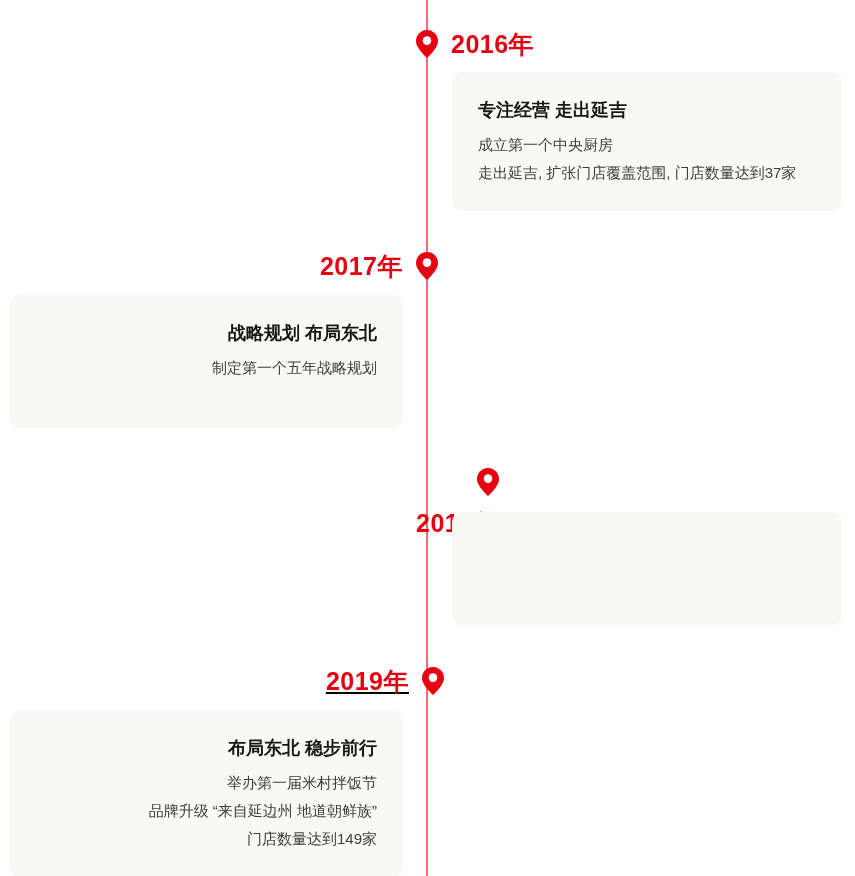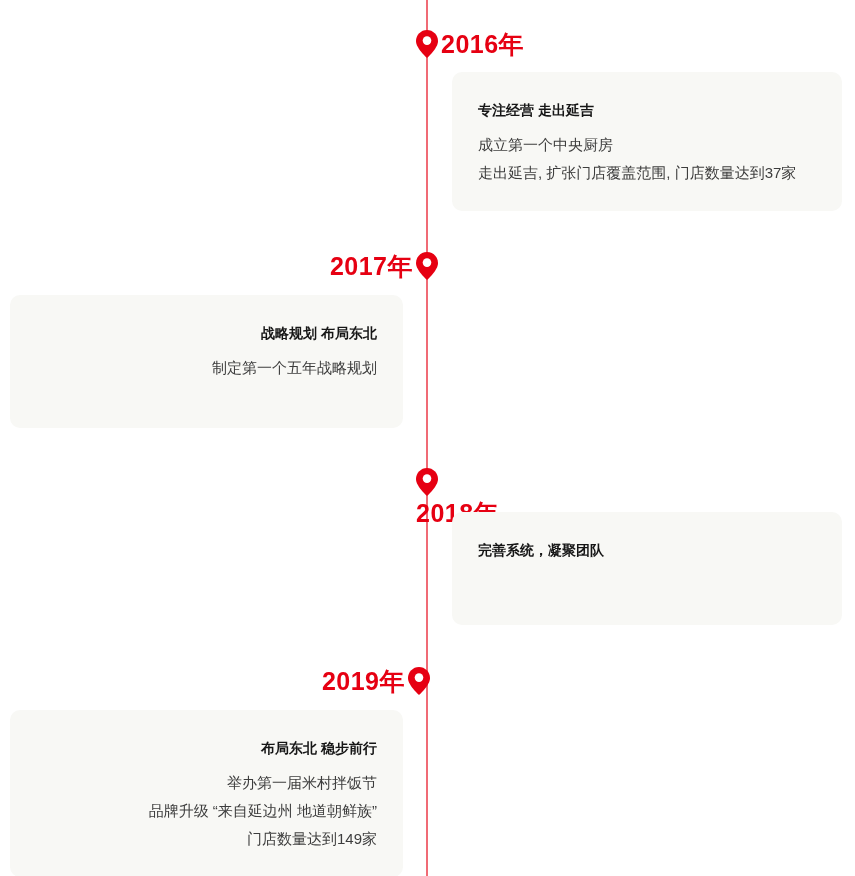--- a/index.html
+++ b/index.html
@@ -16,63 +16,63 @@
     left: 426px;
     top: 0;
     bottom: 0;
     width: 2px;
     background: var(--accent, #e60012);
     opacity: 0.58;
   }
   .year-row {
     position: absolute;
     display: flex;
-    align-items: flex-start;
-    gap: 3px;
+    align-items: flex-end;
+    gap: 13px;
     height: 28px;
   }
   .year-label {
     font-size: 25px;
     font-weight: 700;
     color: var(--accent, #e60012);
     letter-spacing: 0.5px;
     white-space: nowrap;
     line-height: 28px;
   }
   .pin-icon { width: 22px; height: 28px; display: block; flex: 0 0 auto; }
   .card {
     position: absolute;
     background: var(--card-bg, #f8f8f5);
     border-radius: 10px;
     padding: 26px 26px 24px 26px;
     box-sizing: border-box;
   }
   .card-title {
-    font-size: 14px;
+    font-size: 18px;
     font-weight: 700;
     color: var(--title-color, #161616);
     line-height: 24px;
   }
   .card-body { margin-top: 9px; }
   .card-line {
     font-size: 15px;
     color: var(--body-color, #3d3d3d);
     line-height: 28px;
     white-space: nowrap;
   }
   .align-right { text-align: right; }
 
   
   .m0-row  { left: 416px;  top: 30px;  }
   .m0-card { left: 452px;  top: 72px;  width: 390px; min-height: 133px; }
   .m1-row  { right: 417px; top: 252px; }
   .m1-card { left: 10px;   top: 295px; width: 393px; min-height: 133px; }
   .m2-row  { left: 416px;  top: 468px; flex-direction: column; }
   .m2-card { left: 452px;  top: 512px; width: 390px; min-height: 113px; }
-  .m3-row  { right: 425px; top: 667px; }
+  .m3-row  { right: 411px; top: 667px; text-decoration: underline; }
   .m3-card { left: 10px;   top: 710px; width: 393px; min-height: 152px; }
 </style>
 </head>
 <body>
 
 <div class="stage">
 
   <div class="tl-line"></div>
 
   <div class="year-row m0-row">
@@ -105,21 +105,20 @@
   </div>
 
   <div class="year-row m2-row">
     <svg class="pin-icon" viewBox="0 0 22 28" aria-hidden="true">
       <path d="M11 0C4.92 0 0 4.92 0 11c0 7.6 11 17 11 17s11-9.4 11-17C22 4.92 17.08 0 11 0z" fill="#e60012"></path>
       <circle cx="11" cy="10.6" r="4.3" fill="#ffffff"></circle>
     </svg>
     <span class="year-label">2018年</span>
   </div>
   <div class="card m2-card">
-    <div class="card-title">完善系统，凝聚团队</div>
   </div>
 
   <div class="year-row m3-row">
     <span class="year-label">2019年</span>
     <svg class="pin-icon" viewBox="0 0 22 28" aria-hidden="true">
       <path d="M11 0C4.92 0 0 4.92 0 11c0 7.6 11 17 11 17s11-9.4 11-17C22 4.92 17.08 0 11 0z" fill="#e60012"></path>
       <circle cx="11" cy="10.6" r="4.3" fill="#ffffff"></circle>
     </svg>
   </div>
   <div class="card m3-card align-right">

